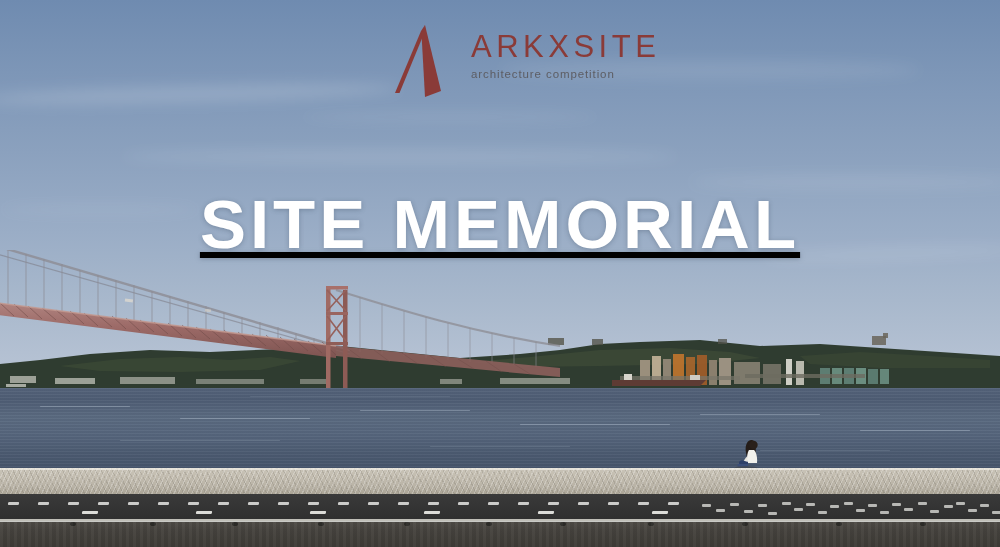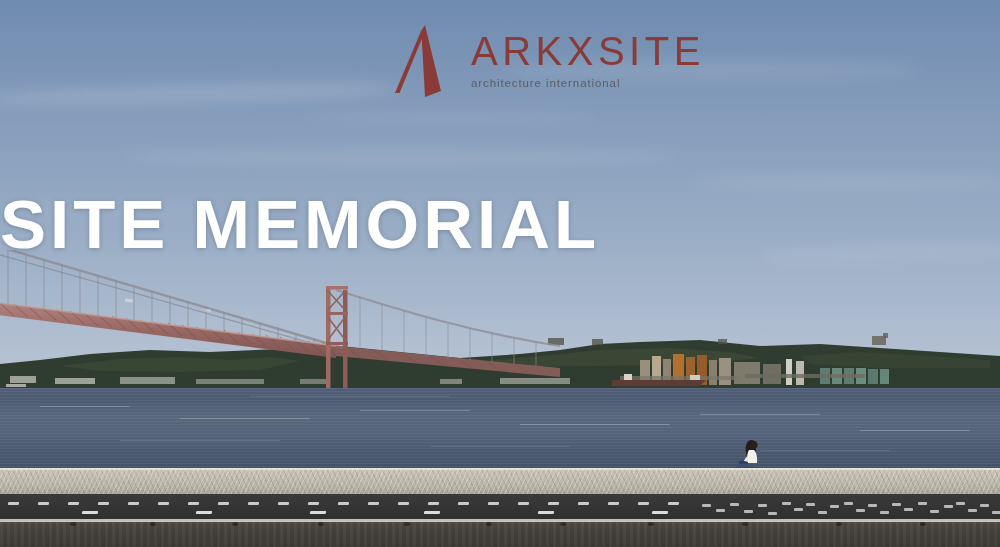--- a/index.html
+++ b/index.html
@@ -142,41 +142,41 @@
 
   
   .logo{
     position:absolute; left:395px; top:25px;
     display:flex; align-items:flex-start; gap:14px;
     z-index:20;
   }
   .logo-mark{width:62px; height:72px; flex:none;}
   .logo-words{padding-top:6px;}
   .logo-name{
-    font-size:40px;
+    font-size:31px;
     letter-spacing:4.5px;
     font-weight:400;
     color:#8a3b38;
     line-height:1;
     font-family:"Liberation Sans", sans-serif;
     white-space:nowrap;
   }
   .logo-tag{
     margin-top:7px;
     font-size:11.5px;
     letter-spacing:.9px;
     color:#5d5d63;
     line-height:1;
     white-space:nowrap;
   }
 
   
   .titleblock{
     position:absolute; left:0; top:190px; width:1000px;
-    text-align:left; z-index:20;
+    text-align:center; z-index:20;text-decoration:underline;
   }
   .title{
     font-size:69px;
     font-weight:bold;
     color:#ffffff;
     letter-spacing:4px;
     line-height:1;
     margin:0;
     text-shadow:0 1px 5px rgba(40,55,75,.30);
     white-space:nowrap;
@@ -488,21 +488,21 @@
   <div class="logo">
     <div class="logo-mark">
       <svg width="62" height="72" viewBox="0 0 62 72">
 
         <path d="M30,0 L26,6 L0,68 L4.5,68 L28,11 Z" fill="#8a3b38"></path>
         <path d="M30,0 L46,66 L30,72 L26.5,9 Z" fill="#8a3b38"></path>
       </svg>
     </div>
     <div class="logo-words">
       <div class="logo-name">ARKXSITE</div>
-      <div class="logo-tag">architecture international</div>
+      <div class="logo-tag">architecture competition</div>
     </div>
   </div>
 
   <div class="titleblock">
     <h1 class="title">SITE MEMORIAL</h1>
   </div>
 
 </div>
 
 </body></html>

